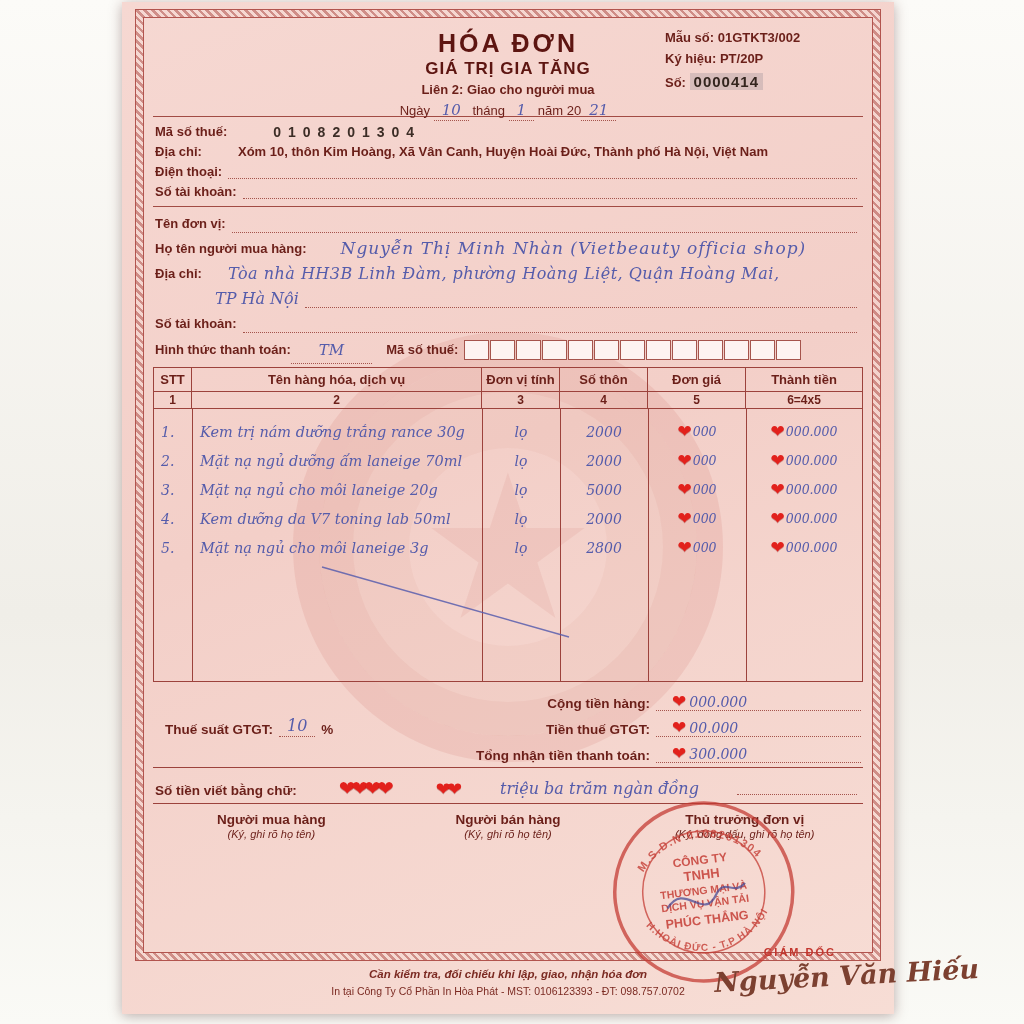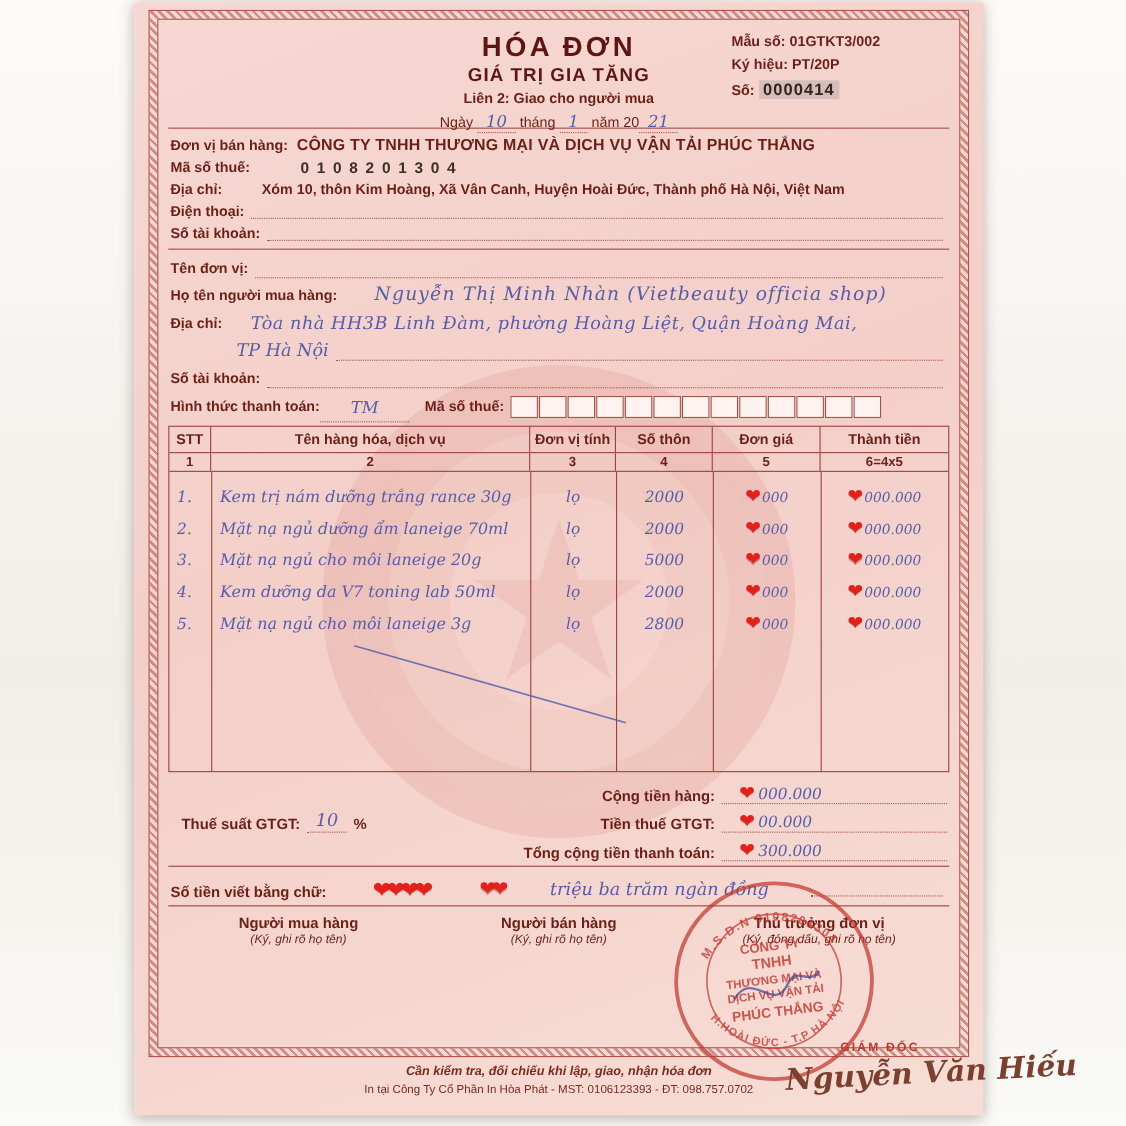--- a/index.html
+++ b/index.html
@@ -162,24 +162,20 @@
             </div>
             <div>
               <span>Số:</span>
               <span class="inv-number">0000414</span>
             </div>
           </div>
         </div>
 
         <div class="seller">
           <div class="s-row">
-            <span class="lbl">Đơn vị bán hàng:</span>
-            <span class="company">CÔNG TY TNHH THƯƠNG MẠI VÀ DỊCH VỤ VẬN TẢI PHÚC THẮNG</span>
-          </div>
-          <div class="s-row">
             <span class="lbl">Mã số thuế:</span>
             <span class="taxcode">0108201304</span>
           </div>
           <div class="s-row">
             <span class="lbl">Địa chỉ:</span>
             <span class="addr-val">Xóm 10, thôn Kim Hoàng, Xã Vân Canh, Huyện Hoài Đức, Thành phố Hà Nội, Việt Nam</span>
           </div>
           <div class="s-row">
             <span class="lbl">Điện thoại:</span>
             <span class="dotfill"></span>
@@ -352,21 +348,21 @@
               <span class="hand vat-hand dotted-u">10</span>
               <span class="bold">%</span>
             </span>
             <span class="bold">Tiền thuế GTGT:</span>
             <span class="tl-value">
                 <span class="heart">❤</span>
                 <span class="hand">00.000</span>
               </span>
           </div>
           <div class="t-line">
-            <span class="bold">Tổng cộng tiền thanh toán:</span>
+            <span class="bold">Tổng nhận tiền thanh toán:</span>
             <span class="tl-value">
                 <span class="heart">❤</span>
                 <span class="hand">300.000</span>
               </span>
           </div>
         </div>
 
         <div class="words-row">
           <span class="bold">Số tiền viết bằng chữ:</span>
           <span class="hearts-cluster"><span class="heart">❤</span><span class="heart">❤</span><span class="heart">❤</span><span class="heart">❤</span></span>

